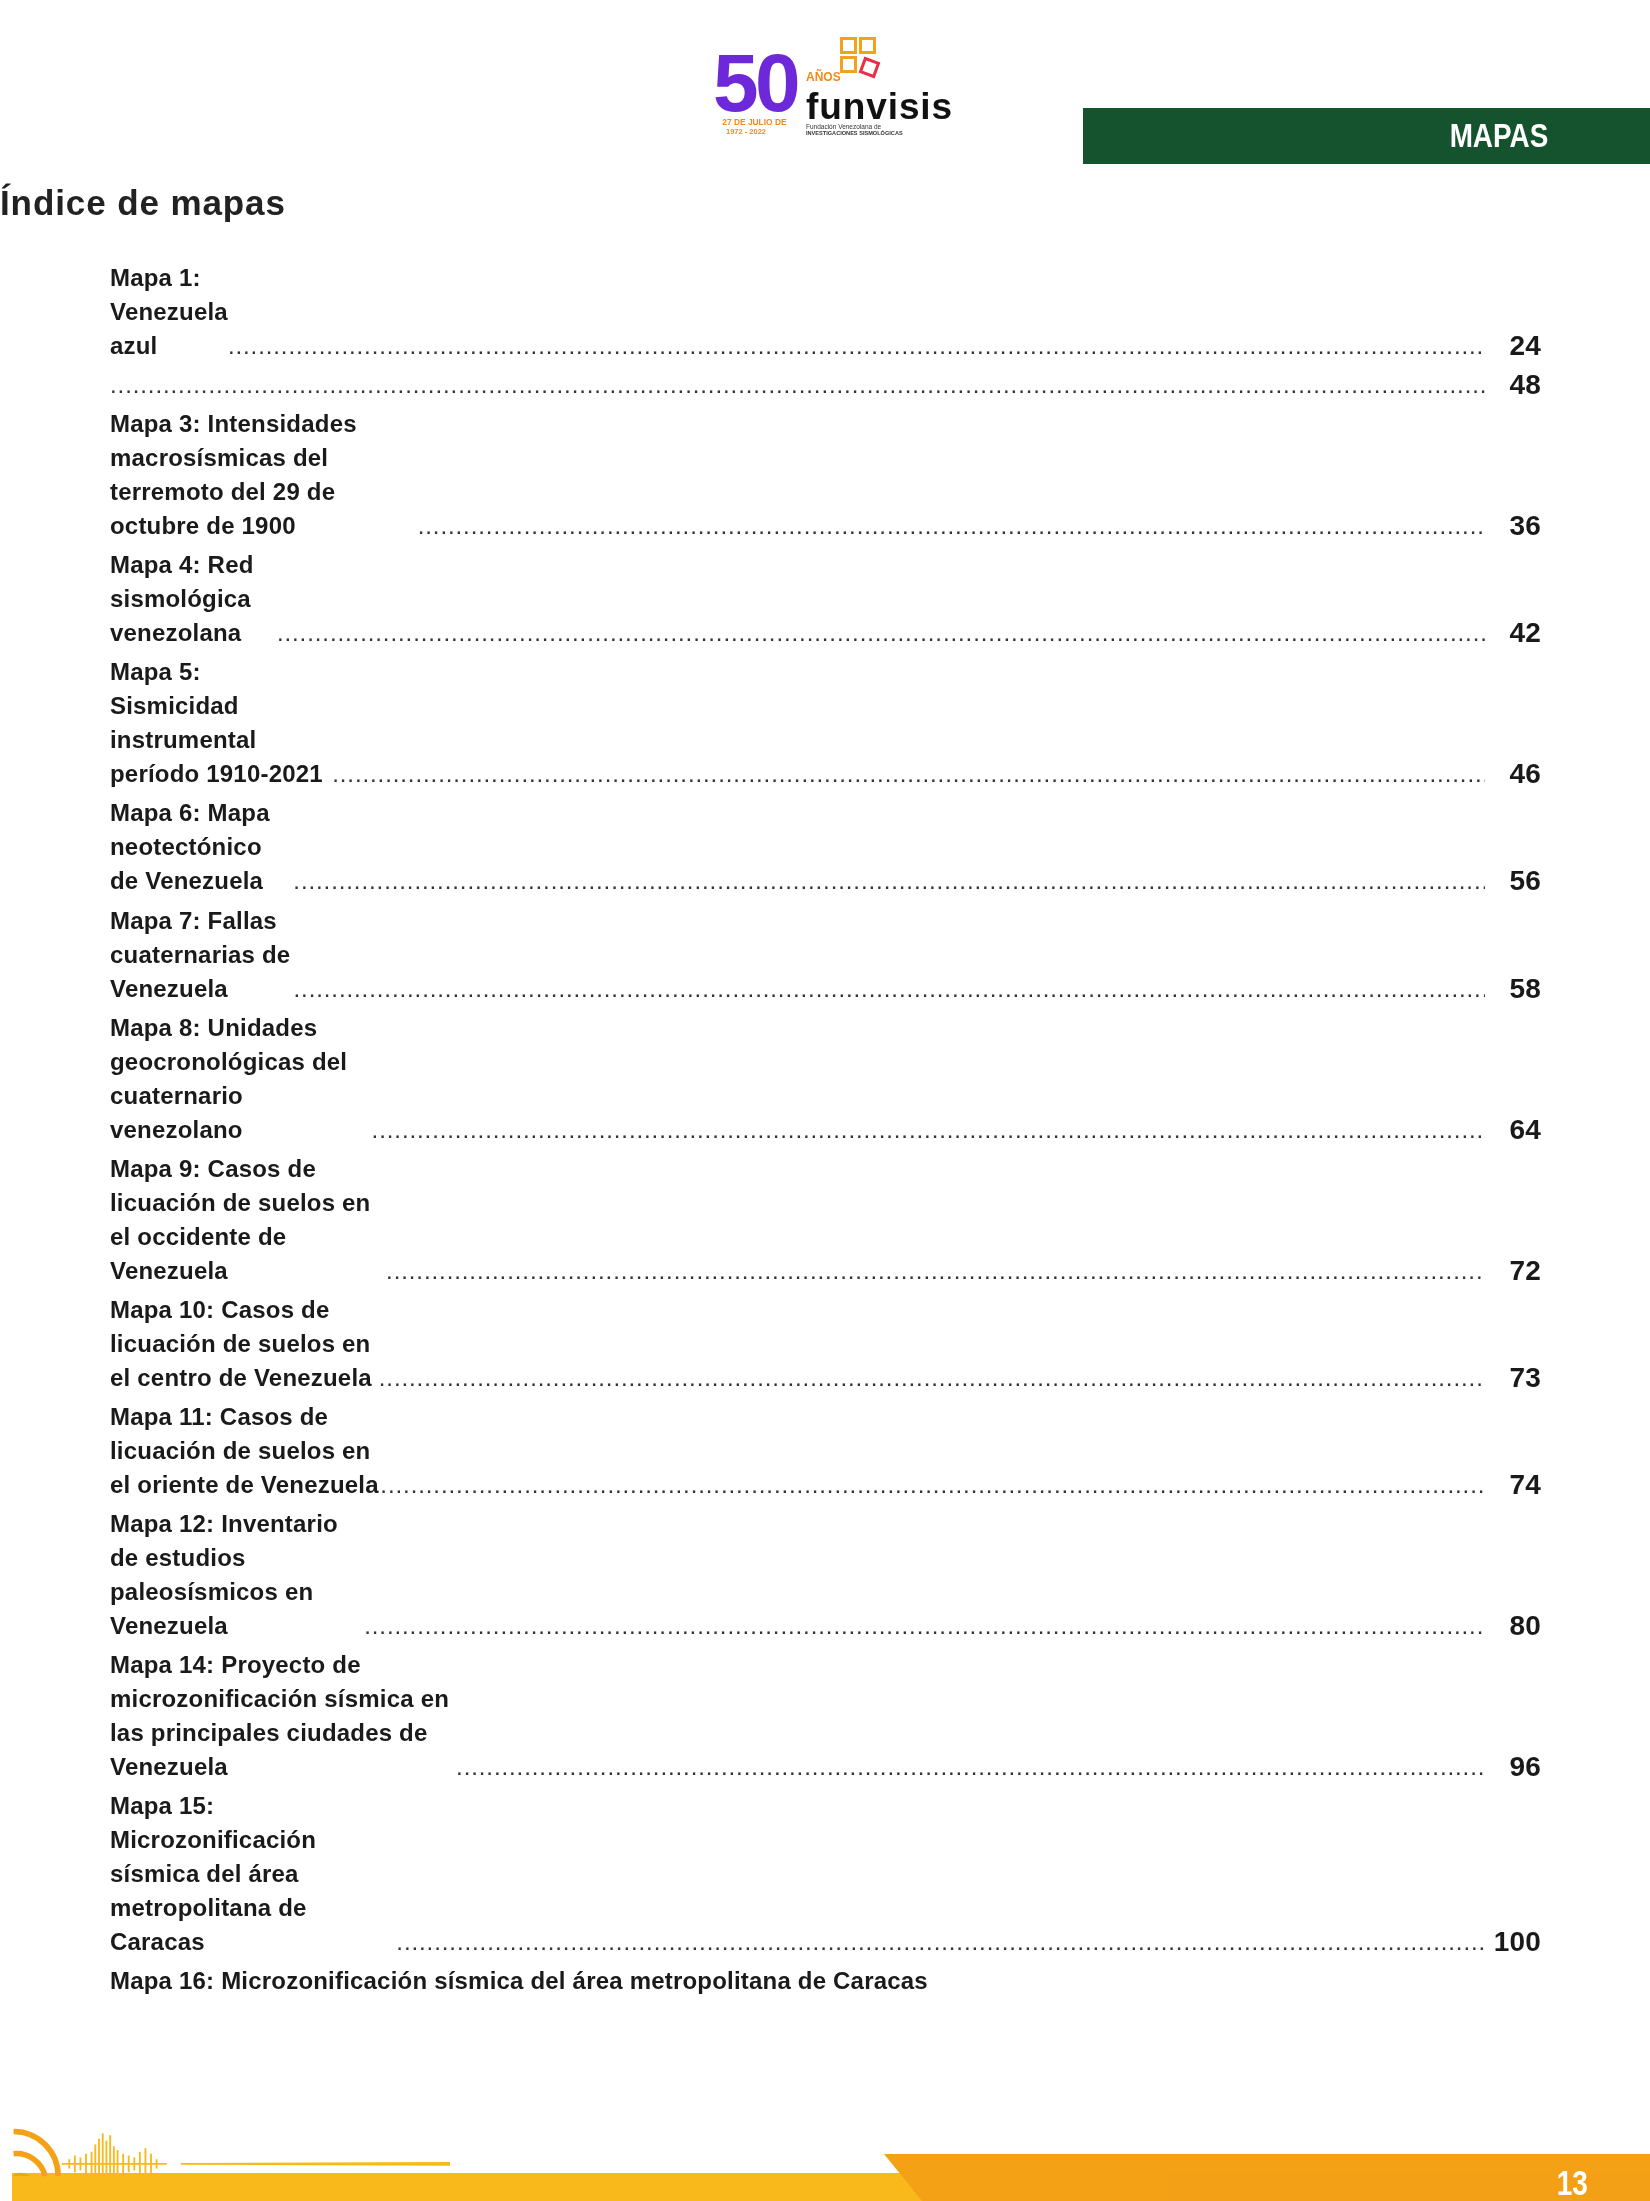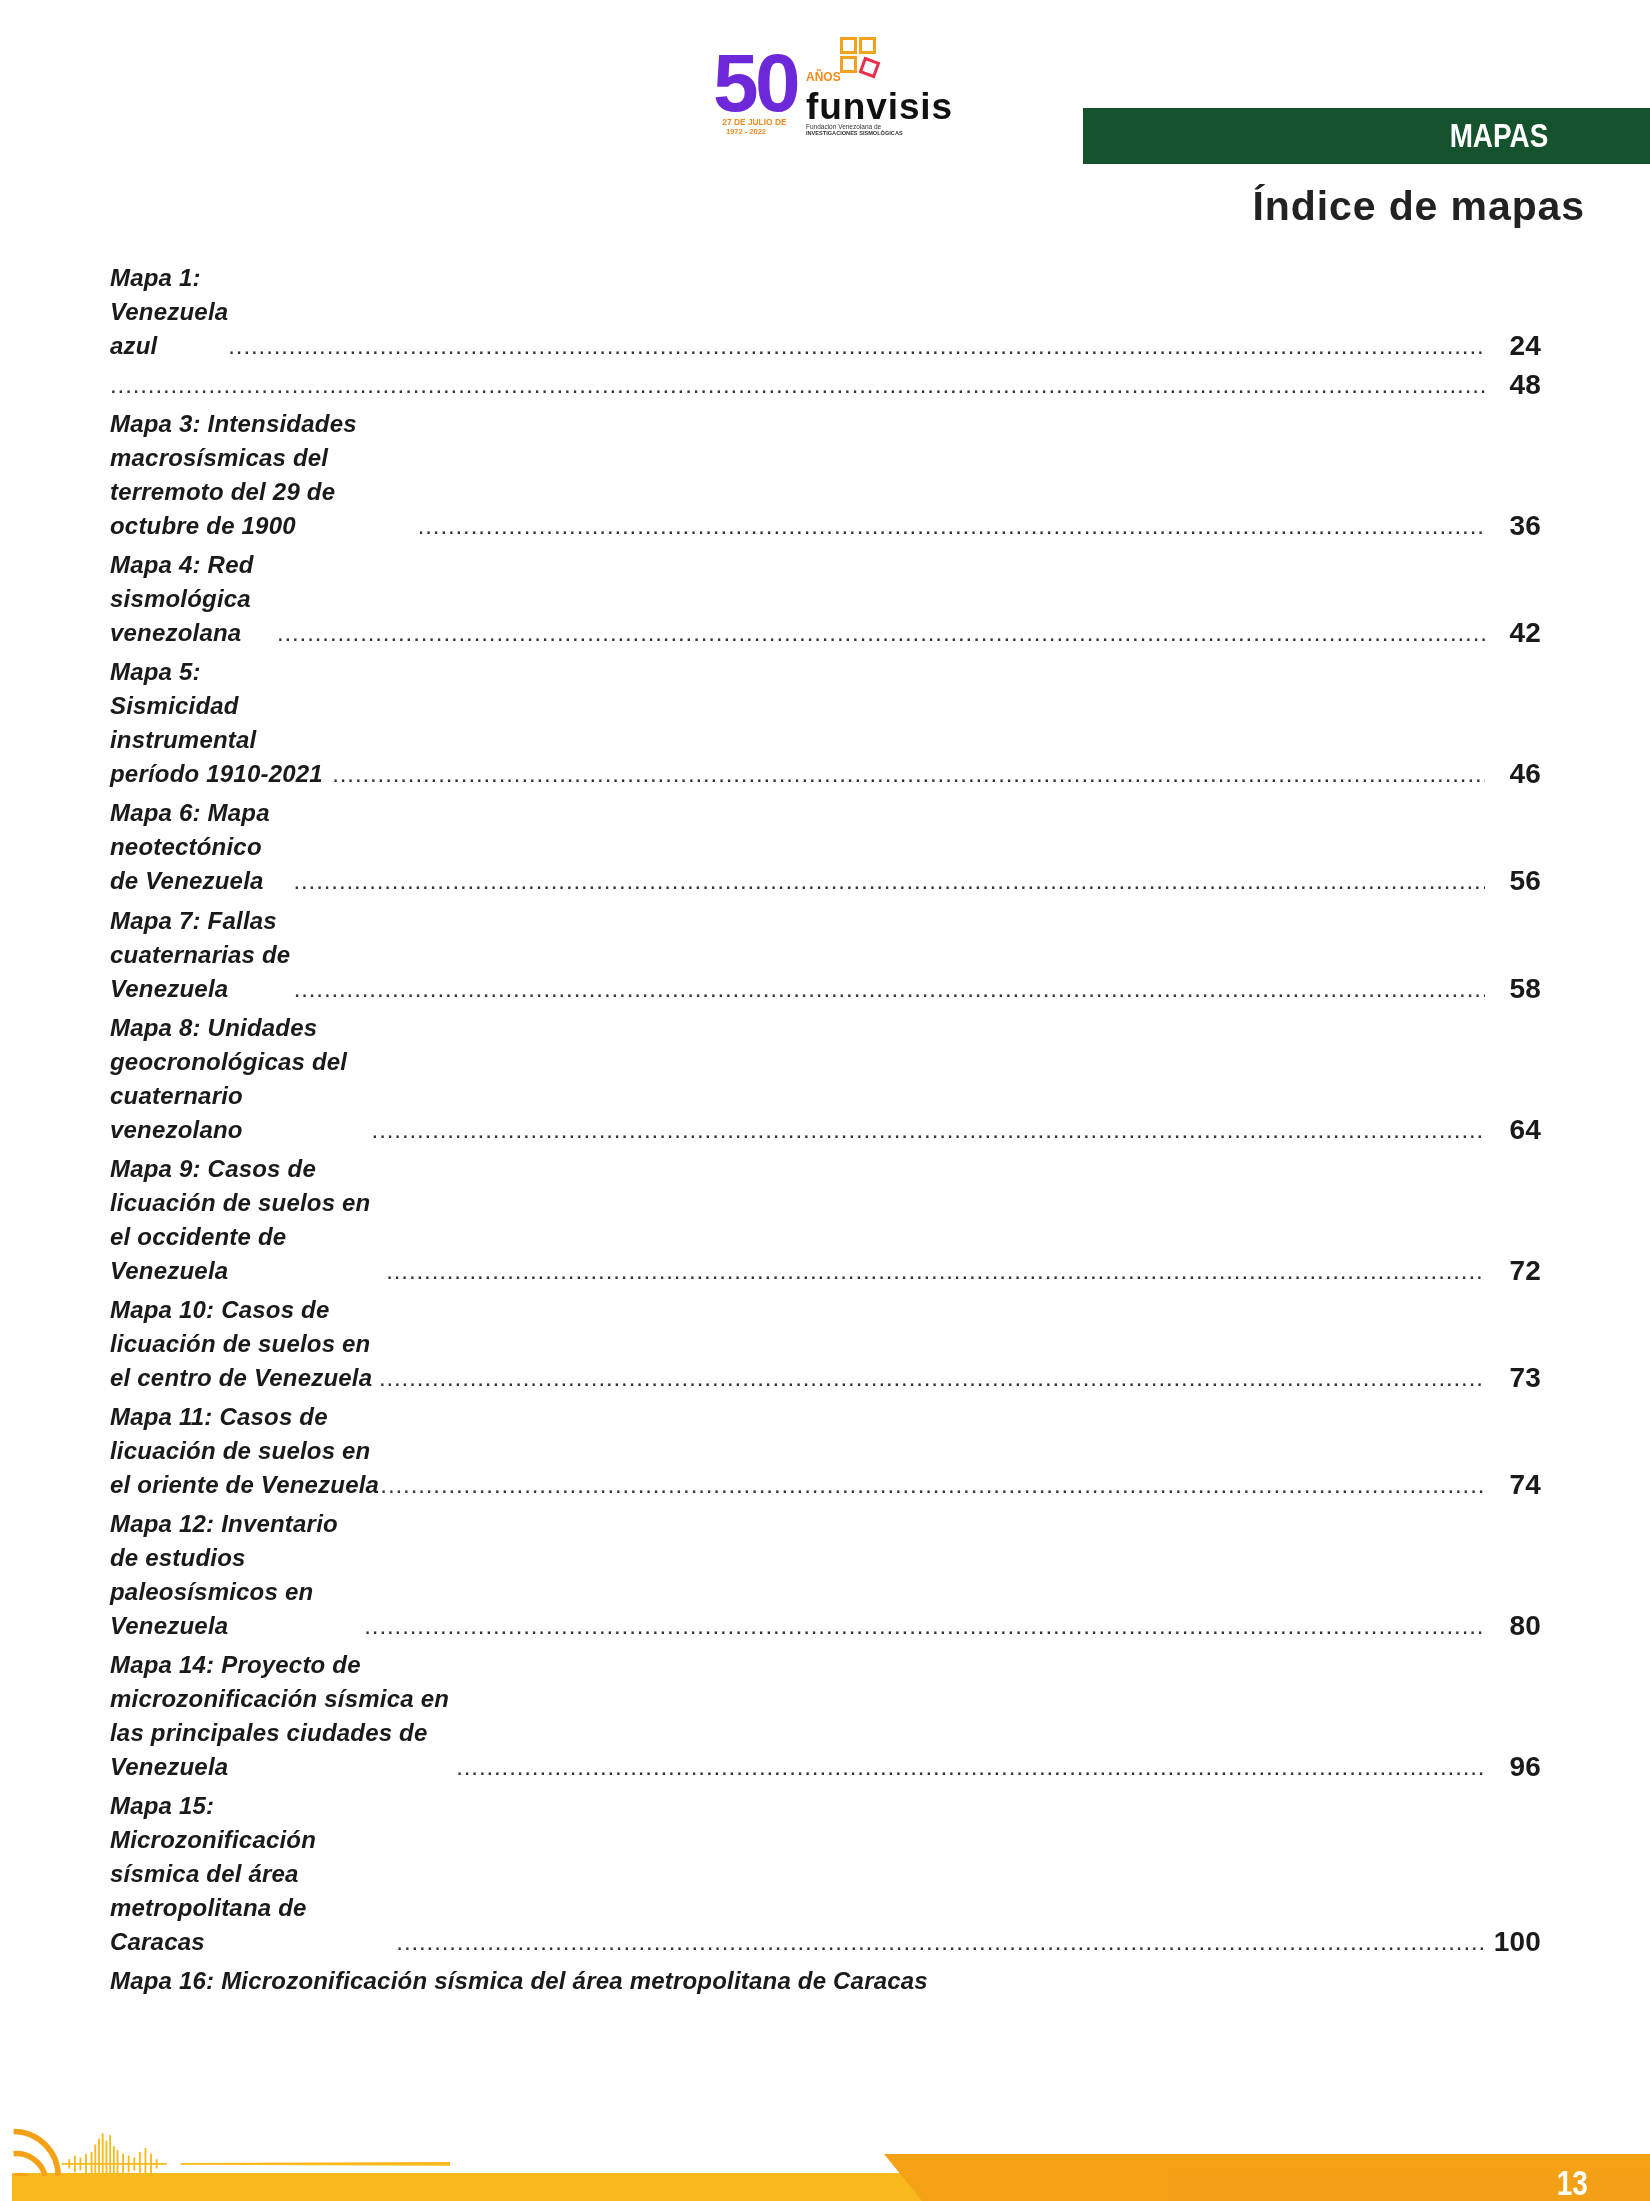--- a/index.html
+++ b/index.html
@@ -19,28 +19,28 @@
   .logo .sub2 { position:absolute; left:93px; top:93px; font-size:5.6px; font-weight:bold; color:#333; }
   .logo .date1 { position:absolute; left:9.3px; top:80px; font-size:8.4px; font-weight:bold; color:#f28a1a; }
   .logo .date2 { position:absolute; left:13px; top:90px; font-size:7.5px; font-weight:bold; color:#f28a1a; }
 
   
   .banner { position:absolute; left:1083px; top:108px; width:568px; height:56px; background:#14532d; }
   .banner span { position:absolute; right:103px; top:8.4px; color:#fff; font-weight:bold; font-size:34px;
                  transform:scaleX(0.82); transform-origin:right center; letter-spacing:0px; }
 
   
-  .title { position:absolute; left:0; width:1585px; top:183px; text-align:right; font-size:41px; font-weight:bold;
+  .title { position:absolute; left:0; width:1585px; top:183px; text-align:left; font-size:35px; font-weight:bold;
            color:#222; letter-spacing:0.9px; }
 
   
   .toc { position:absolute; left:110px; top:261px; width:1431px; }
   .entry { display:flex; align-items:flex-end; font-weight:bold; font-size:24px; line-height:34px;
            color:#1a1a1a; margin-bottom:5.1px; letter-spacing:0.2px; }
-  .entry .txt { flex:0 1 auto;font-style:italic; }
+  .entry .txt { flex:0 1 auto; }
   .entry .dots { flex:1 1 auto; overflow:hidden; white-space:nowrap; color:#333; margin:0 3.7px 0 0; font-weight:normal; }
   .entry .dots::before { content:"..........................................................................................................................................................................................................................................................................................................................................................................................................................."; letter-spacing:0.9px; }
   .entry .page { flex:0 0 auto; min-width:52px; text-align:right; font-size:28px; line-height:34px; }
 
   
   .footer { position:absolute; left:12px; top:2098px; width:1651px; height:104px; }
   .footer .band-low { position:absolute; left:0; top:75px; width:1651px; height:30px; background:#f9b91b; }
   .footer .band-right { position:absolute; left:872px; top:56px; width:779px; height:48px; background:#f4a116;
                         clip-path:polygon(0 0, 100% 0, 100% 100%, 5% 100%); }
   .footer .band-right2 { position:absolute; left:1156px; top:75px; width:495px; height:30px; background:#f3a016; }

